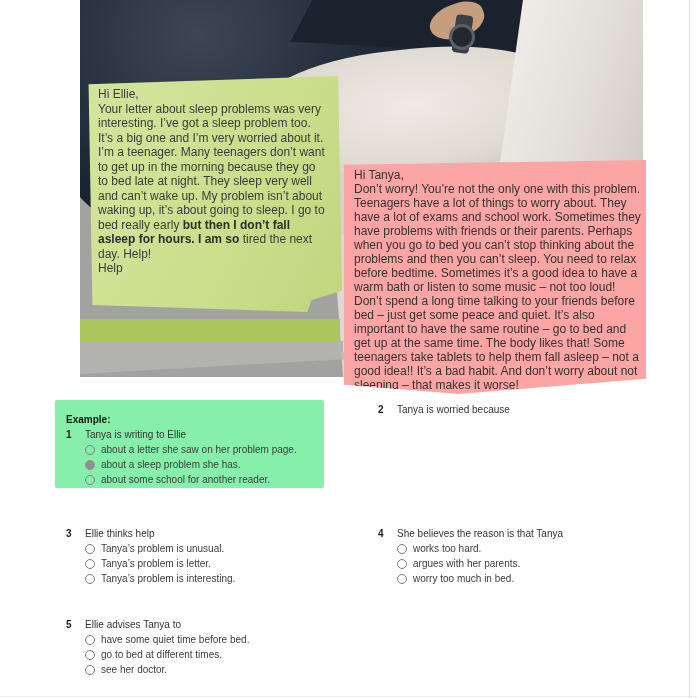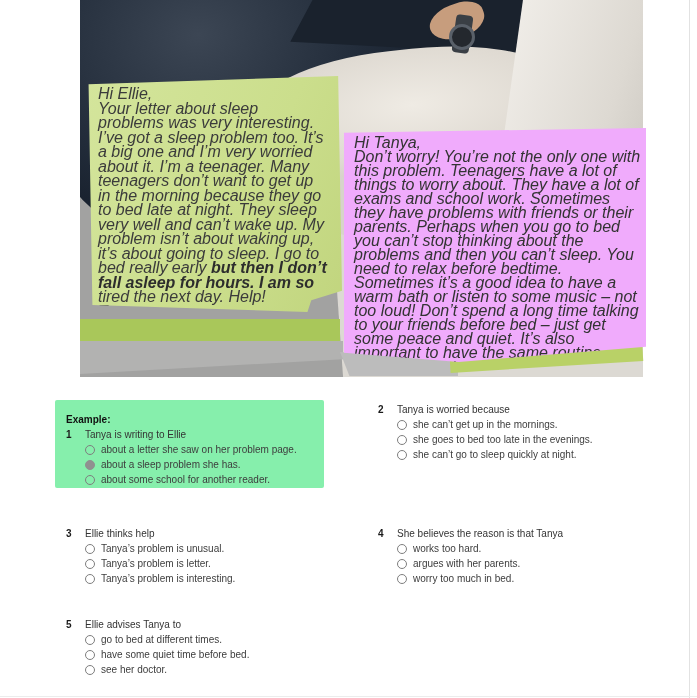--- a/index.html
+++ b/index.html
@@ -31,23 +31,23 @@
                 clip-path:polygon(0 0,100% 0,100% 55%,0 100%); }
   .wedge-green{ position:absolute; left:450px; top:352px; width:193px; height:15px; background:#b9d167; transform:rotate(-3.5deg); }
   .grey-mid   { position:absolute; left:340px; top:352px; width:118px; height:24px; background:#bcbcbc;
                 clip-path:polygon(0 0,100% 35%,100% 100%,8% 100%); }
 
   
   .letter { position:absolute; }
   .letter-tanya { left:86px; top:76px; width:256px; height:236px;
                   background:linear-gradient(115deg,#d4e59c 0%, #cbde8c 60%, #c1d57e 100%);
                   clip-path:polygon(1% 3.5%, 98.5% 0%, 100% 91%, 88% 95%, 86.5% 100%, 2.5% 97%); }
-  .letter-ellie { left:344px; top:128px; width:302px; height:234px; background:#f0abfc;
+  .letter-ellie { left:344px; top:160px; width:302px; height:234px; background:#fca5a5;
                   clip-path:polygon(0 2%, 100% 0, 100% 93.5%, 38% 100%, 0 96%); }
-  .ltxt { position:absolute; font-size:16px; color:#3b3b3b;font-style:italic; }
+  .ltxt { position:absolute; font-size:12px; color:#3b3b3b; }
   .letter-tanya .ltxt { left:12px; top:11px; width:230px; line-height:14.5px; }
   .letter-ellie .ltxt { left:10px; top:8px; width:288px; line-height:14px; color:#333; }
   .ltxt strong { font-weight:700; color:#2d2d2d; }
 
   
   .example-box { position:absolute; left:55px; top:400px; width:269px; height:88px;
                  background:#86efac; border-radius:2px; padding:12px 11px; }
   .example-label { font-size:10px; font-weight:700; color:#111; height:15px; line-height:15px; }
   .q-abs { position:absolute; width:262px; }
   .q2 { left:378px; top:402px; }
@@ -86,21 +86,21 @@
 
   <div class="band-grey"></div>
   <div class="band-green"></div>
   <div class="grey-mid"></div>
   <div class="wedge-green"></div>
 
   <div class="letter letter-tanya">
     <div class="ltxt">
       <span>Hi Ellie,</span><br>
       <span>Your letter about sleep problems was very interesting. I’ve got a sleep problem too. It’s a big one and I’m very worried about it. I’m a teenager. Many teenagers don’t want to get up in the morning because they go to bed late at night. They sleep very well and can’t wake up. My problem isn’t about waking up, it’s about going to sleep. I go to bed really early </span><strong>but then I don’t fall asleep for hours. I am so</strong><span> tired the next day. Help!</span><br>
-      <span>Tanya</span>
+      <span>Help</span>
     </div>
   </div>
 
   <div class="letter letter-ellie">
     <div class="ltxt">
       <span>Hi Tanya,</span><br>
       <span>Don’t worry! You’re not the only one with this problem. Teenagers have a lot of things to worry about. They have a lot of exams and school work. Sometimes they have problems with friends or their parents. Perhaps when you go to bed you can’t stop thinking about the problems and then you can’t sleep. You need to relax before bedtime. Sometimes it’s a good idea to have a warm bath or listen to some music – not too loud! Don’t spend a long time talking to your friends before bed – just get some peace and quiet. It’s also important to have the same routine – go to bed and get up at the same time. The body likes that! Some teenagers take tablets to help them fall asleep – not a good idea!! It’s a bad habit. And don’t worry about not sleeping – that makes it worse!</span><br>
       <span>Ellie</span>
     </div>
   </div>
@@ -127,34 +127,20 @@
         </div>
       </div>
     </div>
   </section>
 
   <section class="q-abs q2">
     <div class="qheader">
       <span class="qnum">2</span>
       <span class="qprompt">Tanya is worried because</span>
     </div>
-    <div class="opts">
-      <div class="opt">
-        <span class="radio"></span>
-        <span class="optlabel">she can’t get up in the mornings.</span>
-      </div>
-      <div class="opt">
-        <span class="radio"></span>
-        <span class="optlabel">she goes to bed too late in the evenings.</span>
-      </div>
-      <div class="opt">
-        <span class="radio"></span>
-        <span class="optlabel">she can’t go to sleep quickly at night.</span>
-      </div>
-    </div>
   </section>
 
   <section class="q-abs q3">
     <div class="qheader">
       <span class="qnum">3</span>
       <span class="qprompt">Ellie thinks help</span>
     </div>
     <div class="opts">
       <div class="opt">
         <span class="radio"></span>
@@ -193,25 +179,25 @@
   </section>
 
   <section class="q-abs q5">
     <div class="qheader">
       <span class="qnum">5</span>
       <span class="qprompt">Ellie advises Tanya to</span>
     </div>
     <div class="opts">
       <div class="opt">
         <span class="radio"></span>
+        <span class="optlabel">have some quiet time before bed.</span>
+      </div>
+      <div class="opt">
+        <span class="radio"></span>
         <span class="optlabel">go to bed at different times.</span>
-      </div>
-      <div class="opt">
-        <span class="radio"></span>
-        <span class="optlabel">have some quiet time before bed.</span>
       </div>
       <div class="opt">
         <span class="radio"></span>
         <span class="optlabel">see her doctor.</span>
       </div>
     </div>
   </section>
 
   <div class="edge-right"></div>
   <div class="edge-bottom"></div>

